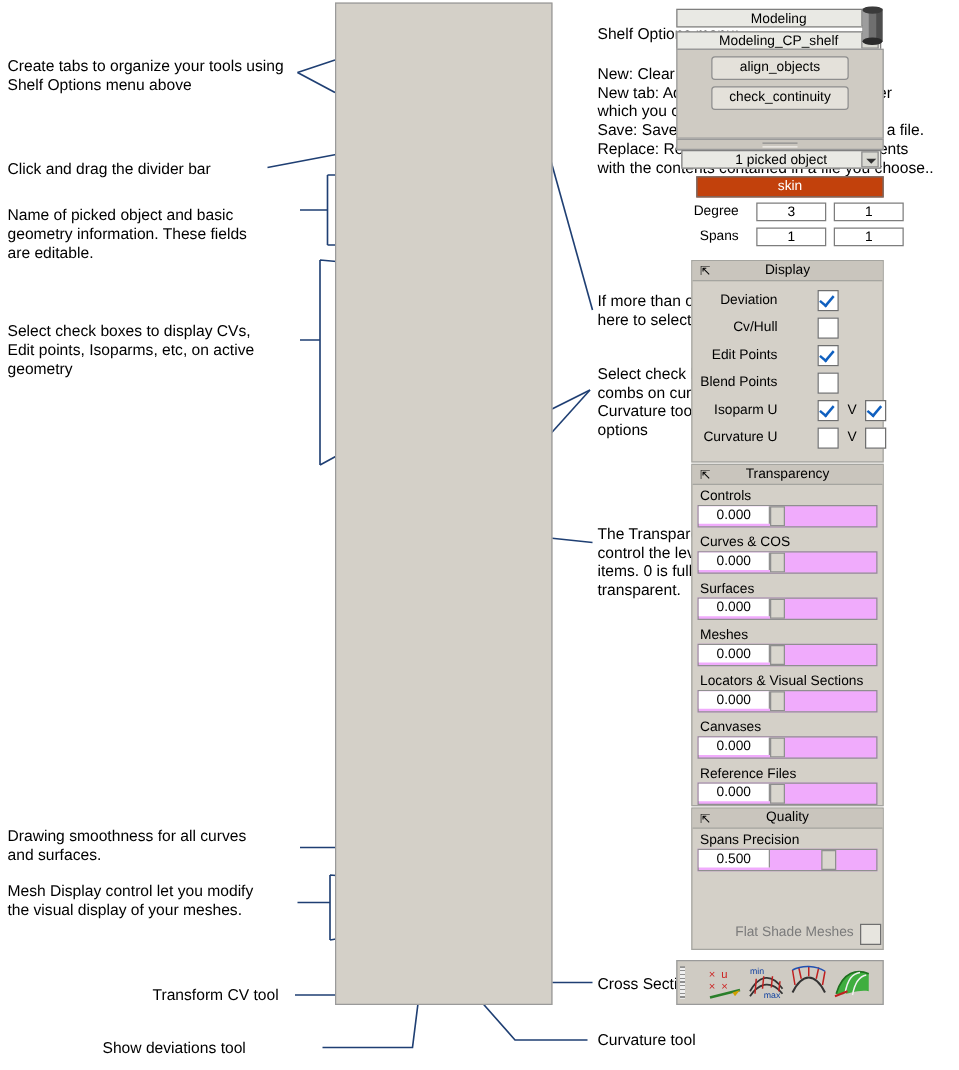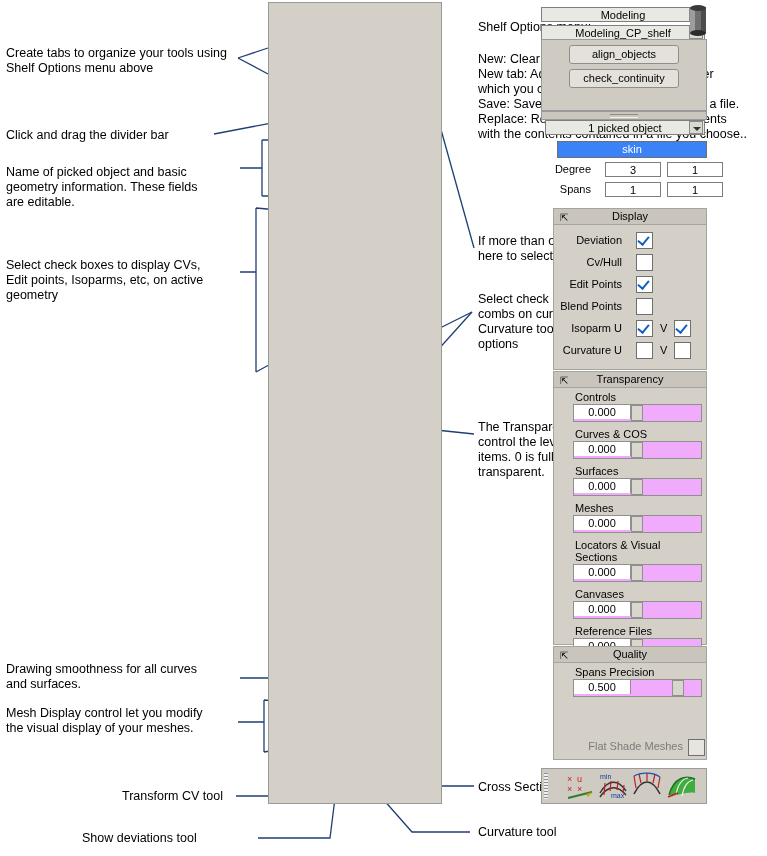--- a/index.html
+++ b/index.html
@@ -35,43 +35,43 @@
   .gearwrap{position:absolute;left:416px;top:2px;width:26px;height:32px;}
 
   
   #divider{position:absolute;left:272px;top:108px;width:164px;height:7px;
     background:#cac6be;border:1px solid #9a9a9a;}
   #divider .grip{position:absolute;left:50%;top:2px;margin-left:-14px;width:28px;height:2px;
     border-top:1px solid #8d8d8d;border-bottom:1px solid #f2f0ec;}
 
   
   #objrow{position:absolute;left:276px;top:117px;width:160px;}
-  #nameField{position:absolute;left:288px;top:138px;width:148px;height:15px;background:#3b82f6;
+  #nameField{position:absolute;left:288px;top:138px;width:148px;height:15px;background:#c2410c;
      border:1px solid #6f6f6f;color:#fff;font-size:11px;text-align:center;line-height:15px;}
 
   .numrow{position:absolute;left:288px;width:148px;height:17px;}
   .numlbl{position:absolute;right:114px;top:1px;font-size:11px;text-align:right;width:70px;}
   .numbox{position:absolute;width:56px;height:15px;background:#fff;border:1px solid #7d7d7d;
      font-size:11px;text-align:center;line-height:15px;box-sizing:border-box;}
 
   
   .section{position:absolute;left:284px;width:152px;background:#d4d0c8;border:1px solid #a5a5a0;}
   .secthead{height:15px;background:#c9c5bd;border-bottom:1px solid #a5a5a0;font-size:11px;
     text-align:center;line-height:15px;position:relative;}
   .secthead .pin{position:absolute;left:6px;top:1px;font-size:10px;}
 
-  .chkrow{position:relative;height:22px;}
+  .chkrow{position:relative;height:22px;margin-left:18px;}
   .chklbl{position:absolute;right:84px;top:3px;font-size:11px;text-align:right;width:110px;}
   .chk{position:absolute;width:15px;height:15px;background:#fff;border:1px solid #6f6f6f;}
   .chk.on:after{content:"";position:absolute;left:3px;top:1px;width:5px;height:9px;
     border-right:2px solid #1060c0;border-bottom:2px solid #1060c0;transform:rotate(40deg);}
   .vlbl{position:absolute;font-size:11px;top:3px;}
 
   
-  .sgrp{margin:0 0 0 15px;padding:2px 4px 3px 4px;}
+  .sgrp{margin:0 0 0 0;padding:2px 4px 3px 4px;}
   .slbl{font-size:11px;padding:1px 0 1px 2px;}
   .srow{position:relative;height:16px;background:#f0abfc;border:1px solid #8f8f8f;}
   .sval{position:absolute;left:0;top:0;width:56px;height:14px;background:#fff;border-right:1px solid #8f8f8f;
      font-size:11px;text-align:center;line-height:14px;}
   .sthumb{position:absolute;top:0;width:10px;height:14px;background:#d9d6ce;border:1px solid #8f8f8f;}
 
   #toolbar{position:absolute;left:272px;top:765px;width:164px;height:34px;background:#cfcbc3;
      border:1px solid #9a9a9a;}
   .handle{position:absolute;left:2px;top:4px;width:4px;height:26px;
      background:repeating-linear-gradient(to bottom,#8f8f8f 0 1px,#efefef 1px 3px);}

